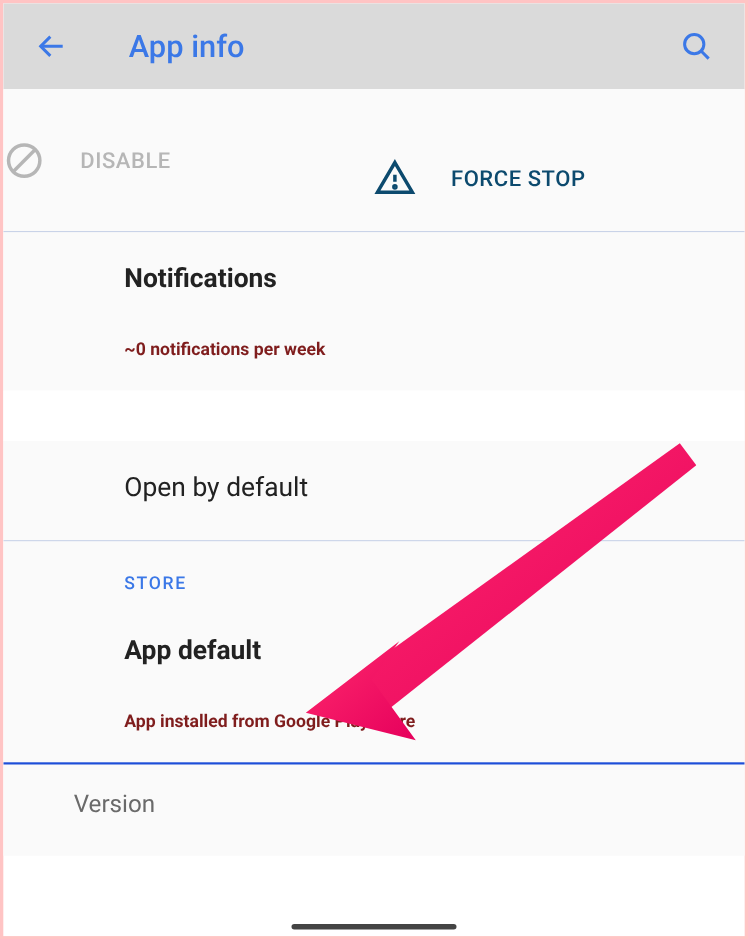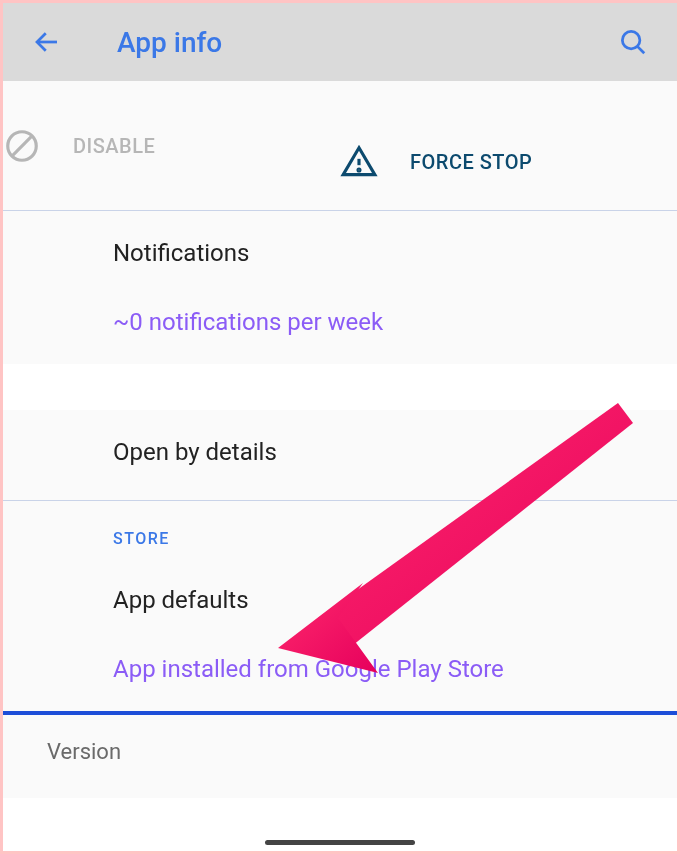--- a/index.html
+++ b/index.html
@@ -65,46 +65,46 @@
   .action-btn svg { width: 38px; height: 38px; }
   .action-label {
     font-size: 20px;
     font-weight: 500;
     letter-spacing: 0.5px;
   }
   .list-item {
     padding: 28px 24px 28px 110px;
     border-bottom: 1px solid #c9d3e8;
   }
-  .list-item.no-border { border-bottom: none; }
+  .list-item.no-border { border-bottom: none; font-weight: bold; }
   .list-title {
     font-size: 24px;
     color: #222;
     margin-bottom: 6px;
   }
   .list-sub {
-    font-size: 24px;
-    color: #8b5cf6;
+    font-size: 16px;
+    color: #7f1d1d;
     margin-top: 41px;
   }
   .gap-white {
     background: #ffffff;
     height: 46px;
     border: none;
   }
   .section-header {
     color: #3b78e7;
     font-size: 16px;
     font-weight: 500;
     letter-spacing: 1.5px;
     padding: 28px 24px 10px 110px;
   }
   .version-item {
-    padding: 24px 24px 30px 44px;
-    border-top: 4px solid #1d4ed8;
+    padding: 24px 24px 30px 64px;
+    border-top: 2px solid #1d4ed8;
   }
   .version-label {
     font-size: 22px;
     color: #6a6a6a;
     margin-bottom: 4px;
   }
   .version-value {
     font-size: 22px;
     color: #6a6a6a;
   }
@@ -166,27 +166,27 @@
   </div>
 
   <div class="list-item no-border">
     <div class="list-title">Notifications</div>
     <div class="list-sub">~0 notifications per week</div>
   </div>
 
   <div class="gap-white"></div>
 
   <div class="list-item">
-    <div class="list-title">Open by details</div>
+    <div class="list-title">Open by default</div>
   </div>
 
   <div class="section-header">STORE</div>
 
   <div class="list-item no-border">
-    <div class="list-title">App defaults</div>
+    <div class="list-title">App default</div>
     <div class="list-sub">App installed from Google Play Store</div>
   </div>
 
   <div class="version-item">
     <div class="version-label">Version</div>
   </div>
 
 </div>
 
 <svg class="arrow-annotation" width="370" height="290" viewBox="0 0 370 290">

